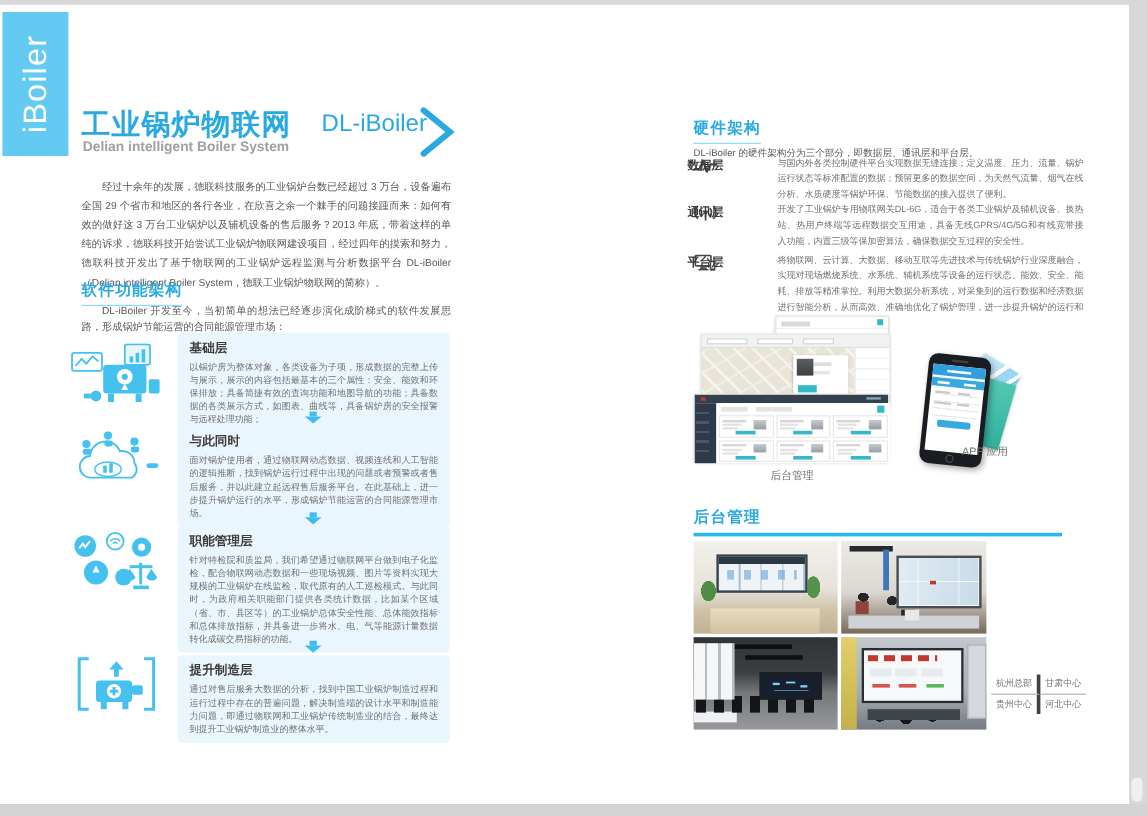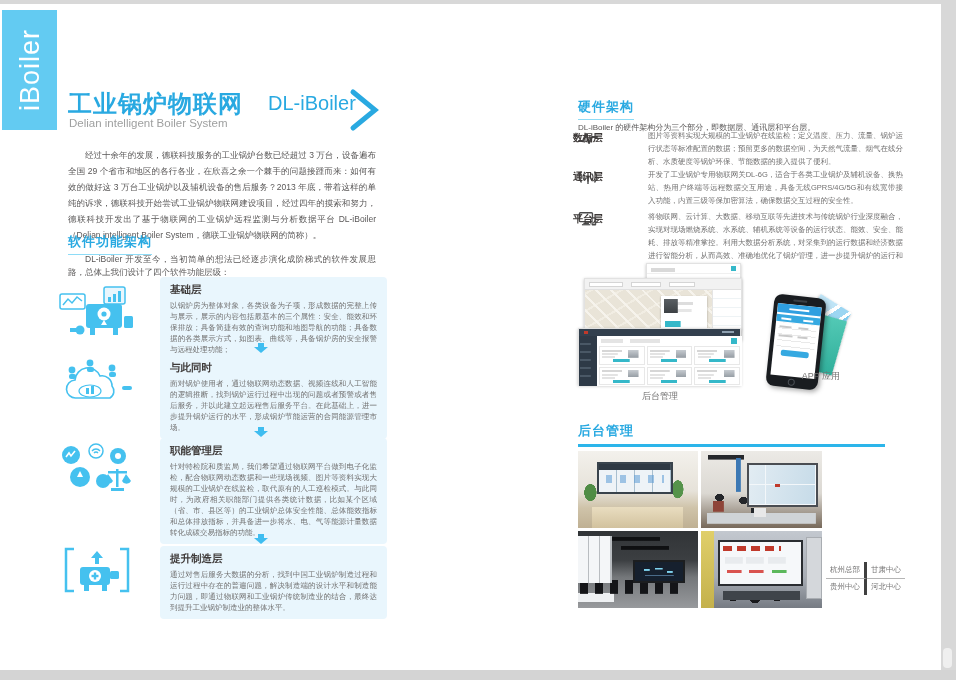--- a/index.html
+++ b/index.html
@@ -15,32 +15,32 @@
   .frame-bottom { left:0; top:670px; width:956px; height:10px; background:#d4d4d4; }
   .scroll-thumb { left:943px; top:648px; width:9px; height:20px; background:#efefef; border-radius:4px; }
 
   
   .side-block { left:2px; top:10px; width:55px; height:120px; background:#63cbf2; }
   .side-text { position:absolute; left:50%; top:50%; transform:translate(-50%,-50%) rotate(-90deg); color:#ffffff; font-size:27px; letter-spacing:1px; white-space:nowrap; }
 
   
   .title-cn { left:68px; top:88px; color:#29a9e1; font-size:24px; font-weight:bold; letter-spacing:1px; }
   .title-en { left:268px; top:92px; color:#29a9e1; font-size:20px;text-align:right; }
-  .subtitle { left:69px; top:117px; color:#9fa0a0; font-size:11.5px; }
+  .subtitle { left:69px; top:117px; color:#9fa0a0; font-size:11.5px;font-weight:bold; }
   .chevron { left:348px; top:88px; }
 
   .para { color:#595757; font-size:8.5px; line-height:16px; text-align:justify; text-indent:2em; }
   .intro-para { left:68px; top:147px; width:308px; }
 
   .sec-head { color:#29a9e1; font-size:13px; font-weight:bold; letter-spacing:1px; padding-bottom:3px; border-bottom:1px solid #8edcf7; display:inline-block; }
   .soft-head { left:68px; top:233px; }
   .soft-intro { left:68px; top:253px; width:308px; font-size:8.5px; line-height:13px; }
 
   
-  .panel { left:148px; width:227px; background:#e9f6fd; border-radius:4px; padding:6px 10px 6px;margin-left:12px; }
+  .panel { left:148px; width:227px; background:#e9f6fd; border-radius:4px; padding:6px 10px 6px; }
   .panel-title { color:#3e3a39; font-size:10.5px; font-weight:bold; margin-bottom:3px; }
   .panel-text { color:#727171; font-size:7.5px; line-height:11px; text-align:justify; }
   .flow-arrow { left:254px; width:14px; height:10px; }
   .flow-arrow .stem { position:absolute; left:4px; top:0; width:6px; height:4px; background:#3fbdf0; }
   .flow-arrow .head { position:absolute; left:0; top:4px; width:0; height:0; border-left:7px solid transparent; border-right:7px solid transparent; border-top:6px solid #3fbdf0; }
 
   
   .hw-head { left:578px; top:98px; }
   .hw-intro { left:578px; top:122px; width:307px; color:#595757; font-size:8px; line-height:12px; }
   .hw-icon { left:578px; width:20px; height:14px; }
@@ -205,21 +205,21 @@
   <span class="abs title-cn">工业锅炉物联网</span>
   <span class="abs title-en">DL-iBoiler</span>
   <div class="abs subtitle">Delian intelligent Boiler System</div>
   <svg class="abs chevron" width="34" height="44" viewBox="0 0 34 44">
     <polyline points="5,4 27,22 5,40" fill="none" stroke="#29a9e1" stroke-width="5" stroke-linecap="round" stroke-linejoin="miter"></polyline>
   </svg>
 
   <div class="abs para intro-para">经过十余年的发展，德联科技服务的工业锅炉台数已经超过 3 万台，设备遍布全国 29 个省市和地区的各行各业，在欣喜之余一个棘手的问题接踵而来：如何有效的做好这 3 万台工业锅炉以及辅机设备的售后服务？2013 年底，带着这样的单纯的诉求，德联科技开始尝试工业锅炉物联网建设项目，经过四年的摸索和努力，德联科技开发出了基于物联网的工业锅炉远程监测与分析数据平台 DL-iBoiler（Delian intelligent Boiler System，德联工业锅炉物联网的简称）。</div>
 
   <span class="abs sec-head soft-head">软件功能架构</span>
-  <div class="abs para soft-intro">DL-iBoiler 开发至今，当初简单的想法已经逐步演化成阶梯式的软件发展思路，总体上我们设计了四个软件功能层级：</div>
+  <div class="abs para soft-intro">DL-iBoiler 开发至今，当初简单的想法已经逐步演化成阶梯式的软件发展思路，形成锅炉节能运营的合同能源管理市场：</div>
 
   <svg class="abs" style="left:58px;top:286px" width="80" height="54" viewBox="0 0 80 54">
     <rect x="2" y="8" width="25" height="15" rx="2" fill="#ffffff" stroke="#45c1ef" stroke-width="1.5"></rect>
     <polyline points="5,19 10,13 14,17 19,11 24,15" fill="none" stroke="#45c1ef" stroke-width="1.5"></polyline>
     <rect x="46" y="1" width="21" height="17" rx="2" fill="#e9f6fd" stroke="#45c1ef" stroke-width="1.5"></rect>
     <rect x="50" y="11" width="3" height="5" fill="#45c1ef"></rect>
       <rect x="55" y="8" width="3" height="8" fill="#45c1ef"></rect>
       <rect x="60" y="5" width="3" height="11" fill="#45c1ef"></rect>
     <rect x="28" y="18" width="36" height="24" rx="3" fill="#45c1ef"></rect>
     <circle cx="46" cy="28" r="6.5" fill="#ffffff"></circle>
@@ -302,21 +302,21 @@
     <div class="panel-text">通过对售后服务大数据的分析，找到中国工业锅炉制造过程和运行过程中存在的普遍问题，解决制造端的设计水平和制造能力问题，即通过物联网和工业锅炉传统制造业的结合，最终达到提升工业锅炉制造业的整体水平。</div>
   </div>
 
   <span class="abs sec-head hw-head">硬件架构</span>
   <div class="abs hw-intro">DL-iBoiler 的硬件架构分为三个部分，即数据层、通讯层和平台层。</div>
 
   <svg class="abs hw-icon" style="top:131px" width="20" height="14" viewBox="0 0 20 14">
     <polyline points="1,10 5,10 8,3 11,12 14,6 19,6" fill="none" stroke="#4a4a4a" stroke-width="2" stroke-linejoin="round" stroke-linecap="round"></polyline>
   </svg>
   <div class="abs hw-label" style="top:131px">数据层</div>
-  <div class="abs hw-text" style="top:129px">图片等资料实现大规模的工业锅炉在线监检；定义温度、压力、流量、锅炉运行状态等标准配置的数据；预留更多的数据空间，为天然气流量、烟气在线分析、水质硬度等锅炉环保、节能数据的接入提供了便利。</div>
+  <div class="abs hw-text" style="top:129px">与国内外各类控制硬件平台实现数据无缝连接；定义温度、压力、流量、锅炉运行状态等标准配置的数据；预留更多的数据空间，为天然气流量、烟气在线分析、水质硬度等锅炉环保、节能数据的接入提供了便利。</div>
 
   <svg class="abs hw-icon" style="top:170px" width="20" height="14" viewBox="0 0 20 14">
     <circle cx="10" cy="7" r="1.6" fill="#4a4a4a"></circle>
     <rect x="9.3" y="8" width="1.4" height="6" fill="#4a4a4a"></rect>
     <path d="M6.5,3.5 a5,5 0 0 0 0,7 M3.5,1.5 a8.5,8.5 0 0 0 0,11" fill="none" stroke="#4a4a4a" stroke-width="1.4"></path>
     <path d="M13.5,3.5 a5,5 0 0 1 0,7 M16.5,1.5 a8.5,8.5 0 0 1 0,11" fill="none" stroke="#4a4a4a" stroke-width="1.4"></path>
   </svg>
   <div class="abs hw-label" style="top:170px">通讯层</div>
   <div class="abs hw-text" style="top:168px">开发了工业锅炉专用物联网关DL-6G，适合于各类工业锅炉及辅机设备、换热站、热用户终端等远程数据交互用途，具备无线GPRS/4G/5G和有线宽带接入功能，内置三级等保加密算法，确保数据交互过程的安全性。</div>
 

